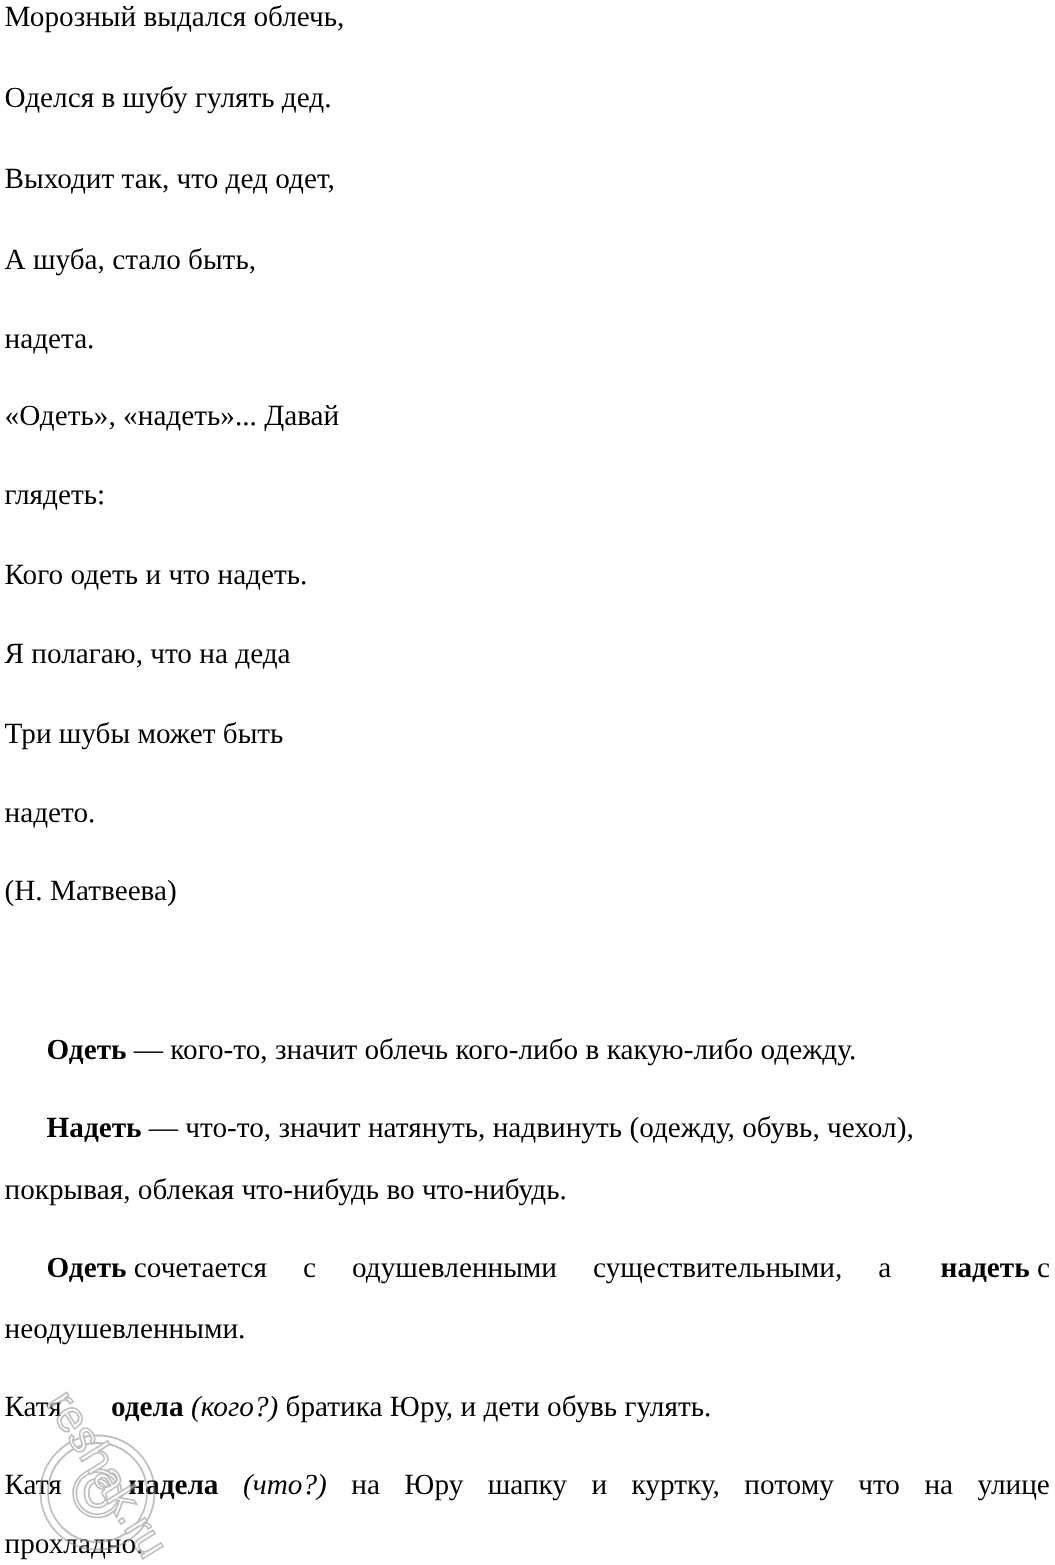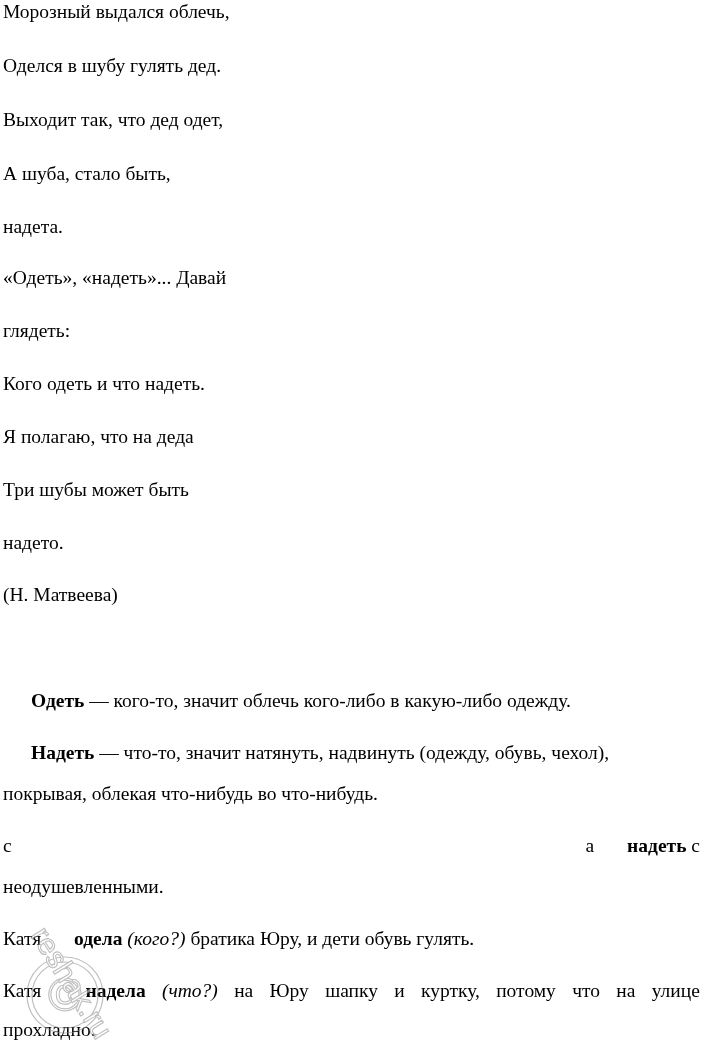--- a/index.html
+++ b/index.html
@@ -34,21 +34,24 @@
 
 <div class="line" style="top:689px">
   <b>Одеть</b><span> — кого-то, значит облечь кого-либо в какую-либо одежду.</span>
 </div>
 <div class="line" style="top:741px">
   <b>Надеть</b><span> — что-то, значит натянуть, надвинуть (одежду, обувь, чехол),</span>
 </div>
 <div class="line" style="top:782px">покрывая, облекая что-нибудь во что-нибудь.</div>
 
 <div class="just" style="top:834px">
+  <span><b>Одеть</b> <span>сочетается</span></span>
   <span>с</span>
+  <span>одушевленными</span>
+  <span>существительными,</span>
   <span><span>а</span> <b>надеть</b> <span>с</span></span>
 </div>
 <div class="line" style="top:875px">неодушевленными.</div>
 
 <div class="line" style="top:927px">
   <span>Катя </span><b>одела</b> <i>(кого?)</i><span> братика Юру, и дети обувь гулять.</span>
 </div>
 <div class="just" style="top:979px">
   <span>Катя</span>
   <b>надела</b>

